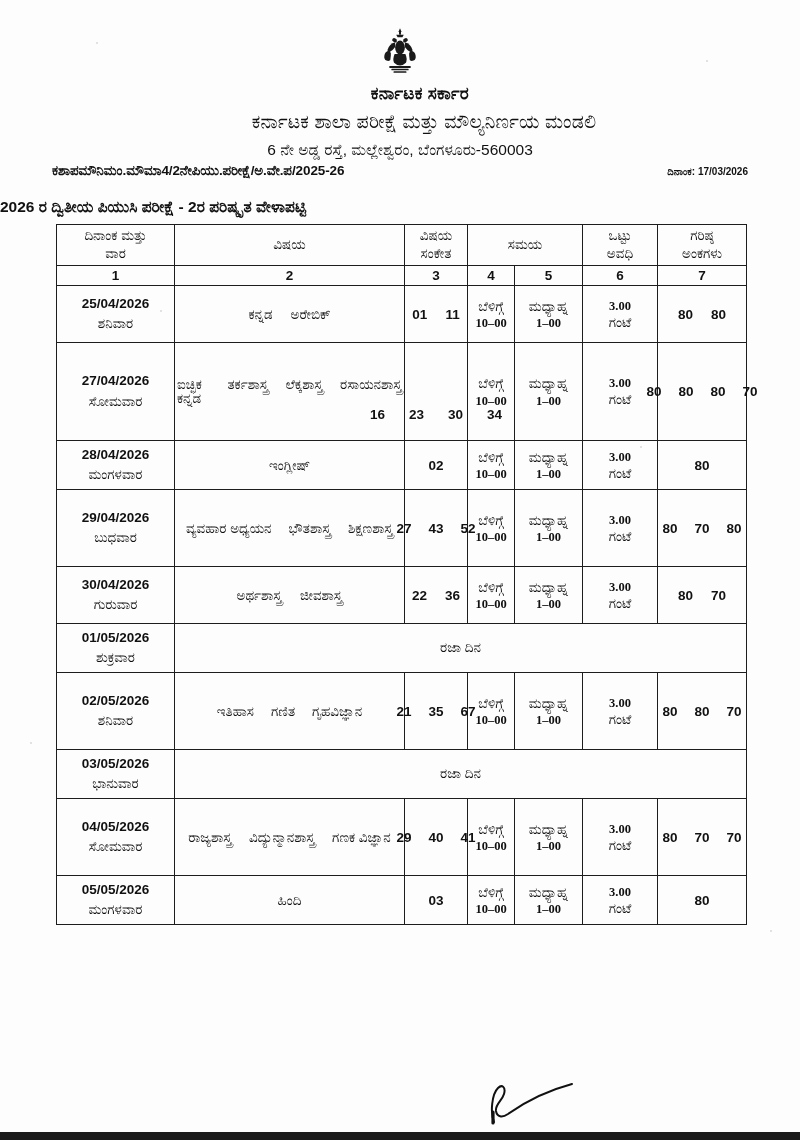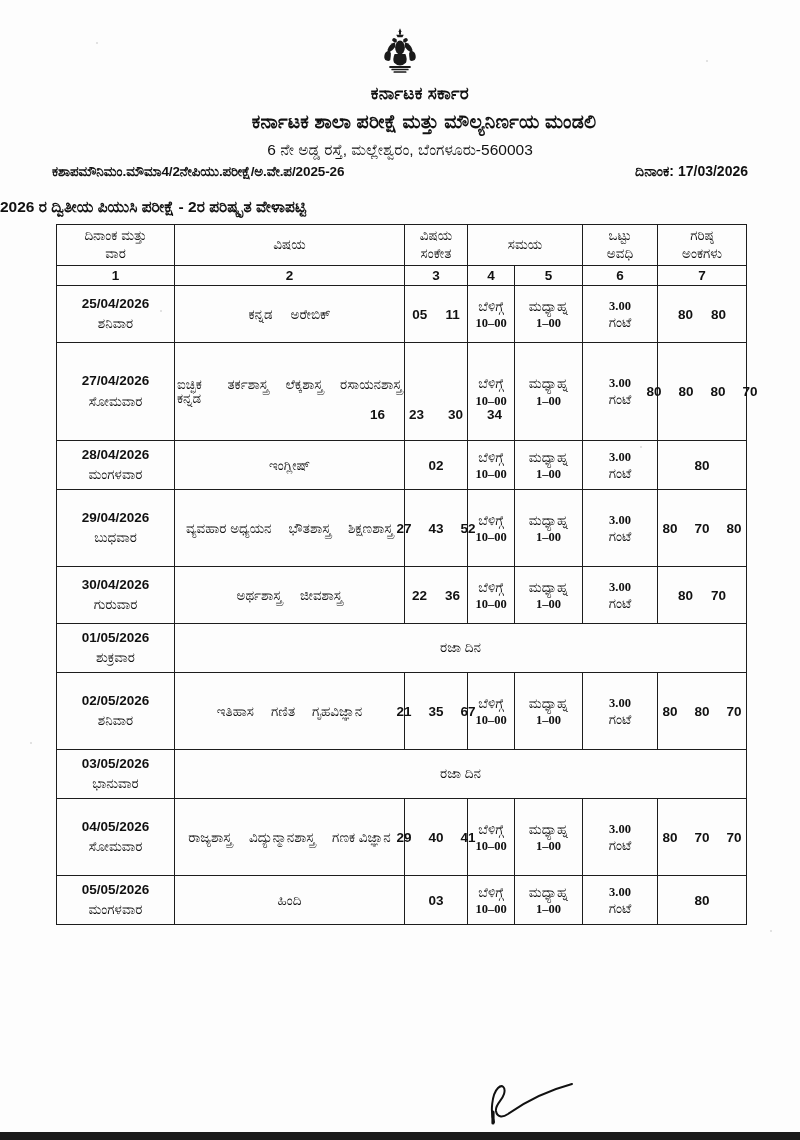--- a/index.html
+++ b/index.html
@@ -48,21 +48,21 @@
   }
   .gov-line-1 {
     font-size: 17px;
     font-weight: bold;
     letter-spacing: .3px;
     margin-top: 2px;
     padding-left: 40px;
   }
   .gov-line-2 {
     font-size: 19px;
-    font-weight: bold;
+    font-weight: normal;
     margin-top: 7px;
     letter-spacing: .2px;
     padding-left: 48px;
   }
   .gov-address {
     font-size: 15.5px;
     margin-top: 8px;
     font-weight: normal;
   }
 
@@ -76,21 +76,21 @@
     align-items: baseline;
     padding: 0 52px;
     box-sizing: border-box;
   }
   .ref-no {
     font-size: 13.5px;
     font-weight: bold;
     letter-spacing: -0.1px;
   }
   .ref-date {
-    font-size: 14px;
+    font-size: 10px;
     font-weight: bold;
   }
 
   .doc-title {
     position: absolute;
     top: 198px;
     left: 0;
     right: 0;
     font-size: 15.5px;
     font-weight: bold;
@@ -315,21 +315,21 @@
             <div class="dow">ಶನಿವಾರ</div>
           </td>
           <td class="subjcell">
             <div class="stack" style="gap: 18px;">
               <div>ಕನ್ನಡ</div>
               <div>ಅರೇಬಿಕ್</div>
             </div>
           </td>
           <td class="codecell">
             <div class="stack" style="gap: 18px;">
-              <div>05</div>
+              <div>01</div>
               <div>11</div>
             </div>
           </td>
           <td class="timecell">
             <span class="tlabel">ಬೆಳಿಗ್ಗೆ</span>
             <span class="tval">10–00</span>
           </td>
           <td class="timecell">
             <span class="tlabel">ಮಧ್ಯಾಹ್ನ</span>
             <span class="tval">1–00</span>

